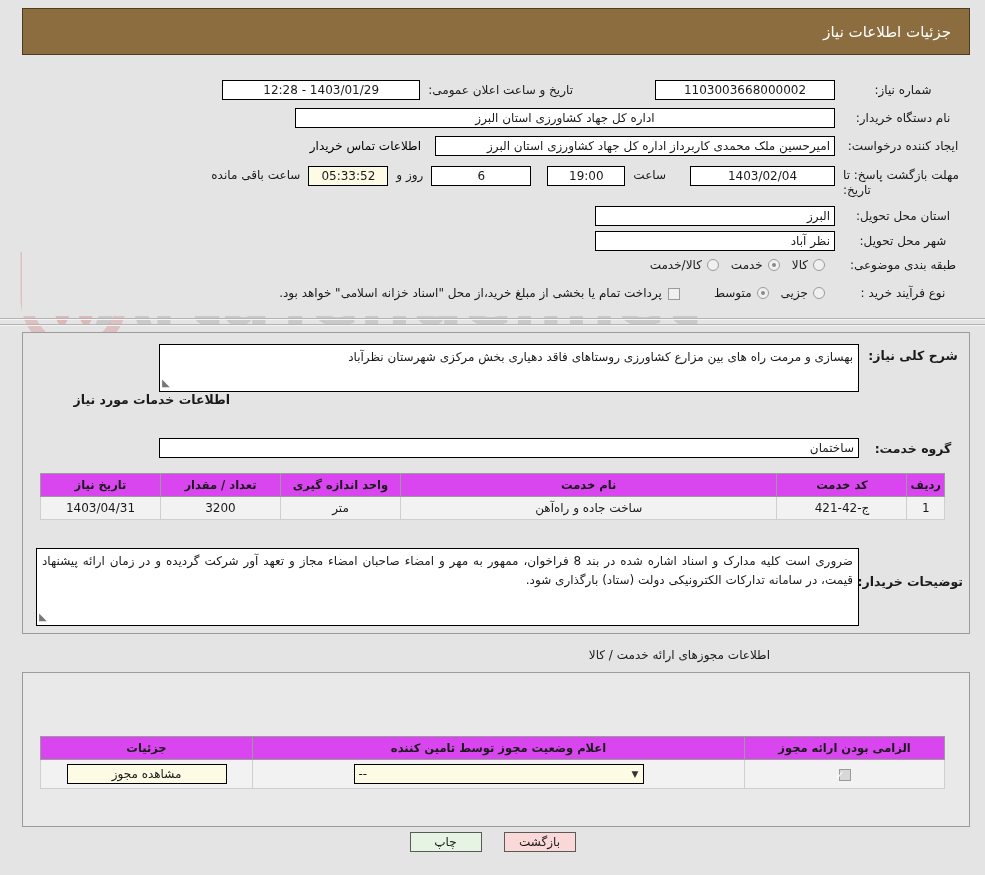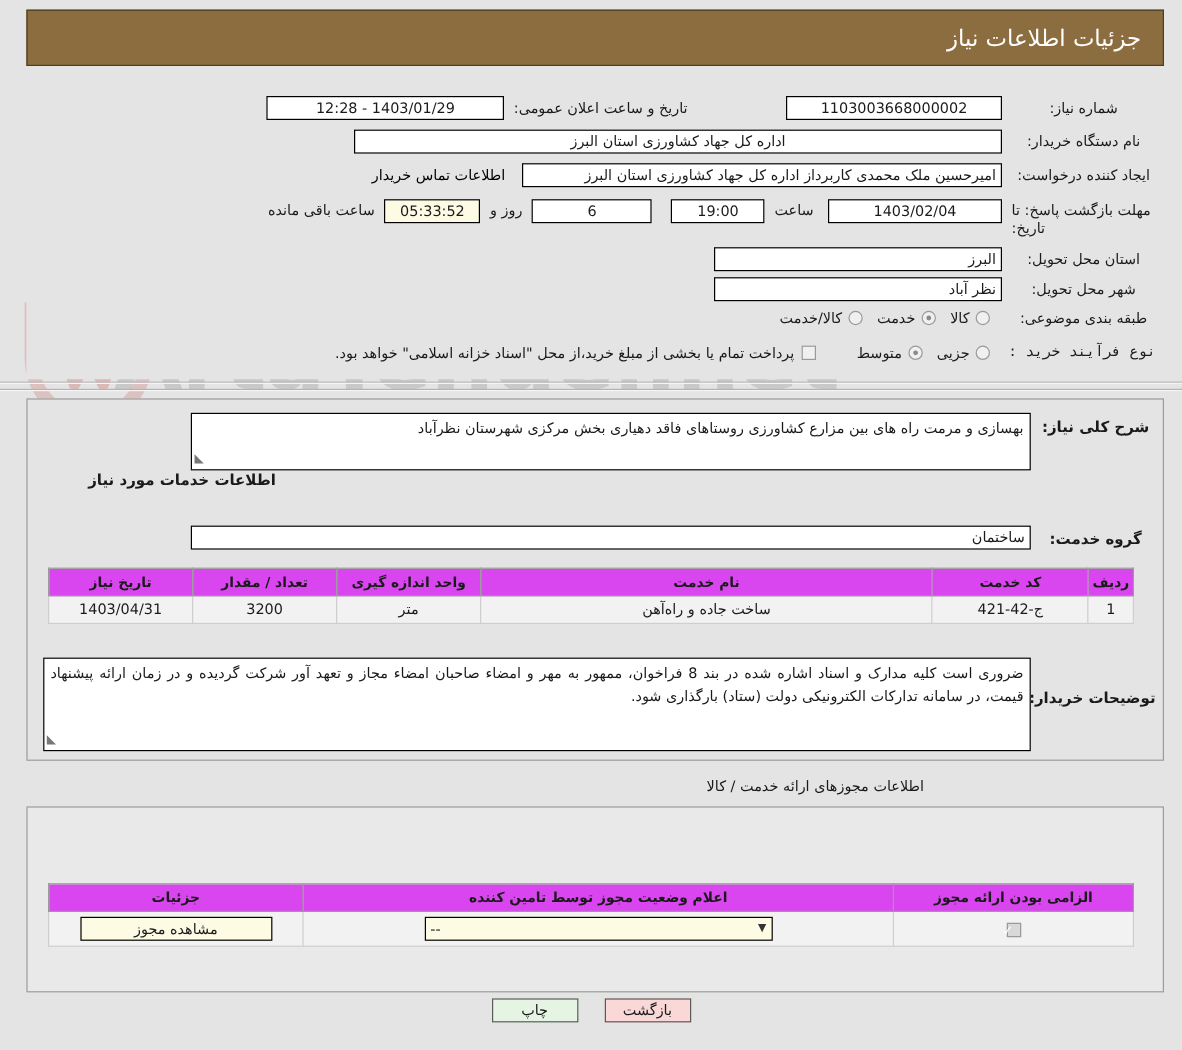--- a/index.html
+++ b/index.html
@@ -47,21 +47,21 @@
     position: absolute;
     left: 22px; top: 8px;
     width: 948px; height: 47px;
     background: #8c6d3f;
     border: 1px solid #4e3c20;
     color: #ffffff;
     display: flex;
     align-items: center;
     justify-content: flex-start;
     padding: 0 18px;
-    font-size: 19px;
+    font-size: 15px;
     z-index: 2;
   }
 
   
   .panel {
     position: absolute;
     background: #e4e4e4;
     border: 1px solid #9b9b9b;
     z-index: 1;
   }
@@ -280,21 +280,21 @@
 
 <div class="row" style="right:22px; top:136px;">
   <span class="lbl" style="width:120px;">ایجاد کننده درخواست:</span>
   <div class="txtbox txt-right" style="width:400px; margin-right:8px;">امیرحسین ملک محمدی کاربرداز اداره کل جهاد کشاورزی استان البرز</div>
   <span class="link-purple" style="margin-right:14px;">اطلاعات تماس خریدار</span>
 </div>
 
 <div class="row" style="right:22px; top:166px; align-items:flex-start;">
   <span class="lbl lbl-wrap" style="width:120px; padding-top:2px;">مهلت بازگشت پاسخ: تا تاریخ:</span>
   <div class="txtbox txt-center" style="width:145px; margin-right:8px;">1403/02/04</div>
-  <span class="lbl" style="margin-right:12px; padding-top:2px;">ساعت</span>
+  <span class="lbl" style="margin-right:24px; padding-top:2px;">ساعت</span>
   <div class="txtbox txt-center" style="width:78px; margin-right:8px;">19:00</div>
   <div class="txtbox txt-center" style="width:100px; margin-right:16px;">6</div>
   <span class="lbl" style="margin-right:8px; padding-top:2px;">روز و</span>
   <div class="txtbox txt-cream" style="width:80px; margin-right:8px;">05:33:52</div>
   <span class="lbl" style="margin-right:8px; padding-top:2px;">ساعت باقی مانده</span>
 </div>
 
 <div class="row" style="right:22px; top:206px;">
   <span class="lbl" style="width:120px;">استان محل تحویل:</span>
   <div class="txtbox txt-right" style="width:240px; margin-right:8px;">البرز</div>
@@ -309,21 +309,21 @@
   <span class="lbl" style="width:120px;">طبقه بندی موضوعی:</span>
   <span class="radio" style="margin-right:18px;"></span>
   <span class="radio-lbl">کالا</span>
   <span class="radio on"></span>
   <span class="radio-lbl">خدمت</span>
   <span class="radio"></span>
   <span class="radio-lbl">کالا/خدمت</span>
 </div>
 
 <div class="row" style="right:22px; top:286px;">
-  <span class="lbl" style="width:120px;font-family:Liberation Mono, monospace;">نوع فرآیند خرید :</span>
+  <span class="lbl" style="width:120px;">نوع فرآیند خرید :</span>
   <span class="radio" style="margin-right:18px;"></span>
   <span class="radio-lbl">جزیی</span>
   <span class="radio on"></span>
   <span class="radio-lbl">متوسط</span>
   <span class="cbox-wrap" style="margin-right:22px;">
     <span class="cbox"></span>
   </span>
   <span class="lbl" style="margin-right:6px;">پرداخت تمام یا بخشی از مبلغ خرید،از محل "اسناد خزانه اسلامی" خواهد بود.</span>
 </div>
 

